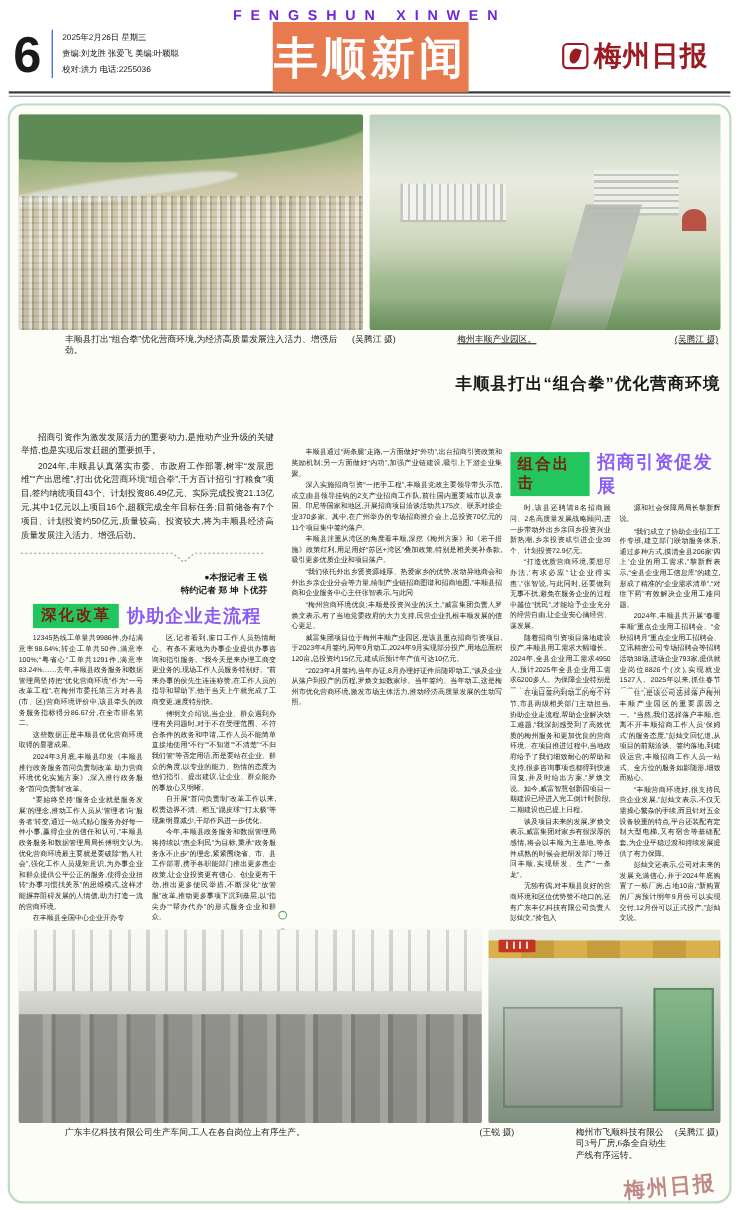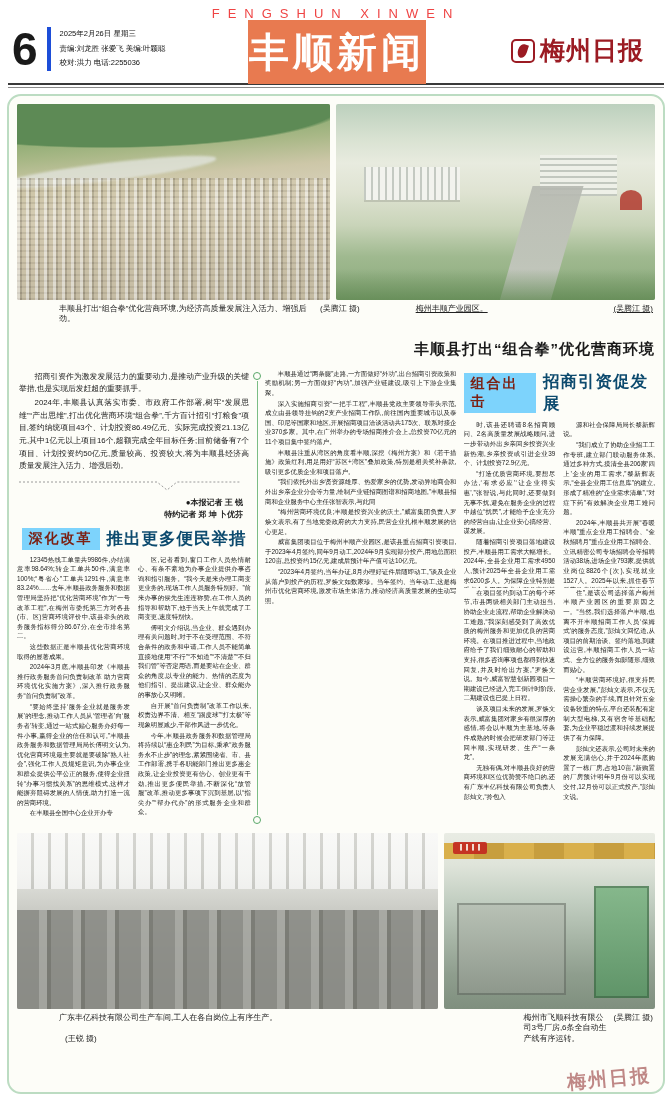--- a/index.html
+++ b/index.html
@@ -2,27 +2,27 @@
 <html><head>
 <meta charset="utf-8">
 <style>
   html,body{margin:0;padding:0;}
   body{
     width:672px;height:1100px;position:relative;overflow:hidden;
     background:#ffffff;font-family:"Liberation Sans",sans-serif;color:#1a1a1a;
   }
   
   .ph-header{position:relative;height:92px;padding-top:6px;box-sizing:border-box;}
-  .masthead-en{text-align:center;color:#ef4444;font-size:13px;font-weight:normal;letter-spacing:8px;}
+  .masthead-en{text-align:center;color:#6d28d9;font-size:13px;font-weight:bold;letter-spacing:8px;}
   .header-rule{position:absolute;left:8px;right:8px;top:83px;border-top:2px solid #3a3a3a;border-bottom:1px solid #8a8a8a;height:2px;}
   .fs-box{position:absolute;left:248px;top:20px;width:178px;height:64px;background:#e87a50;color:#fff;
     display:flex;align-items:center;justify-content:center;font-size:40px;font-weight:900;letter-spacing:4px;z-index:2;}
   .pageno-block{position:absolute;left:12px;top:26px;display:flex;align-items:center;}
   .pageno{font-size:46px;font-weight:bold;line-height:1;margin-right:9px;}
-  .meta{font-size:7.5px;line-height:1.95;color:#111;border-left:4px solid #1d4ed8;padding-left:9px;white-space:nowrap;}
+  .meta{font-size:7.5px;line-height:1.95;color:#111;border-left:1px solid #1d4ed8;padding-left:9px;white-space:nowrap;}
   .logo-block{position:absolute;right:28px;top:34px;display:flex;align-items:center;color:#9b1b23;}
   .logo-icon{width:24px;height:24px;border:2px solid #9b1b23;border-radius:5px;position:relative;margin-right:5px;box-sizing:border-box;}
   .logo-flame{position:absolute;left:5px;top:3px;width:9px;height:14px;background:#9b1b23;border-radius:60% 0 60% 60%;transform:rotate(18deg);}
   .logo-text{font-size:25px;font-weight:bold;font-family:"Liberation Serif",serif;letter-spacing:1px;}
   
   .frame{position:absolute;top:94px;left:7px;right:7px;height:1000px;border:2px solid #bcdcc2;border-radius:14px;
     background:#fdfdf8;padding:8px;box-sizing:border-box;overflow:hidden;}
   
   .photo-row{display:flex;gap:6px;}
   .photo{position:relative;overflow:hidden;border-radius:2px;}
@@ -49,40 +49,40 @@
   .crane-beam{position:absolute;top:6%;left:0;right:0;height:9%;background:repeating-linear-gradient(90deg,#d9b04c 0 30px,#c79e3e 30px 60px);}
   .machine-big{position:absolute;left:6%;bottom:8%;width:52%;height:52%;background:linear-gradient(180deg,#b9c2b6,#8d978b);box-shadow:inset 0 0 0 2px rgba(60,70,60,.35);}
   .machine-green{position:absolute;right:3%;bottom:6%;width:26%;height:64%;background:linear-gradient(180deg,#86b88c,#5f9468);box-shadow:inset 0 0 0 2px rgba(40,70,45,.4);}
   .photo-badge-red{position:absolute;left:4%;top:5%;width:34px;height:12px;background:#c3271f;border-radius:2px;opacity:.9;
     background-image:repeating-linear-gradient(90deg,rgba(255,255,255,.85) 0 2px,rgba(0,0,0,0) 2px 6px);background-size:60% 55%;background-position:55% 50%;background-repeat:no-repeat;}
   
   .cap-row{display:flex;font-size:8px;color:#222;padding:4px 2px 5px;line-height:1.3;}
   .cap-group{display:flex;justify-content:space-between;box-sizing:border-box;margin-left:40px;}
   .cg-l{width:49%;padding-right:10px;}
   .cg-r{flex:1;padding-left:6px;text-decoration:underline;}
-  .cg-bl{width:66%;padding-right:10px;flex-direction:column;}
-  .cg-br{flex:1;padding-left:6px;}
+  .cg-bl{width:66%;padding-right:10px;}
+  .cg-br{flex:1;padding-left:6px;font-family:Liberation Serif, serif;}
   .credit{white-space:nowrap;margin-left:6px;}
   
   .headline-block{text-align:right;padding:10px 0 4px;}
   .kicker{font-size:15px;font-weight:bold;letter-spacing:1px;}
   .main-title{font-size:42px;font-weight:900;letter-spacing:3px;line-height:1.12;margin-top:7px;font-family:"Liberation Sans",sans-serif;}
   
-  .article{display:flex;margin-top:6px;height:460px;}
+  .article{display:flex;margin-top:18px;height:460px;align-items:flex-end;}
   .left-block{width:234px;display:flex;flex-direction:column;}
   .v-divider{width:14px;position:relative;flex:none;}
   .v-divider::before{content:"";position:absolute;left:6px;top:12px;bottom:14px;width:1px;background:#7bbd85;}
   .v-dot{position:absolute;left:2px;width:8px;height:8px;border:1.5px solid #5aa86a;border-radius:50%;background:#fdfdf8;box-sizing:border-box;}
   .v-dot.top{top:3px;} .v-dot.bottom{bottom:5px;}
   .right-block{flex:1;display:flex;gap:7px;min-width:0;}
   .rb-col1{width:126px;flex:none;overflow:hidden;}
   .rb-main{flex:1;min-width:0;display:flex;flex-direction:column;}
   .sec-head{display:flex;align-items:center;justify-content:center;margin:2px 0 5px;flex:none;}
-  .badge{background:#7dd3fc;color:#7c2012;font-weight:900;font-size:14px;padding:2px 7px;letter-spacing:2px;}
-  .sec-title{font-size:16.5px;font-weight:900;letter-spacing:1px;color:#0c4a6e;margin-left:7px;}
+  .badge{background:#22c55e;color:#7c2012;font-weight:900;font-size:14px;padding:2px 7px;letter-spacing:2px;}
+  .sec-title{font-size:16.5px;font-weight:900;letter-spacing:1px;color:#8b5cf6;margin-left:7px;}
   .cols{display:flex;gap:8px;overflow:hidden;}
   .col{flex:1;overflow:hidden;text-align:justify;min-width:0;}
   .para{font-size:6.4px;line-height:1.5;margin:0 0 1px;text-indent:2em;color:#1a1a1a;text-align:justify;}
   .intro{padding:2px 2px 0;}
   .intro .para{font-size:7.8px;line-height:1.62;}
   .s1cols{height:168px;} .s2cols{flex:1;}
   .ls-cols{flex:1;}
   .dotline{margin:4px 0 1px;flex:none;}
   .byline{text-align:right;font-size:8px;line-height:1.55;padding:0 8px 4px 0;font-weight:bold;flex:none;}
   
@@ -154,21 +154,21 @@
         <svg width="226" height="14" xmlns="http://www.w3.org/2000/svg">
           <polyline points="2,4 140,4 150,12 160,4 224,4" fill="none" stroke="#9a9a9a" stroke-width="1" stroke-dasharray="2,2"></polyline>
         </svg>
       </div>
       <div class="byline">
         <div>●本报记者 王 锐</div>
         <div>特约记者 郑 坤 卜优芬</div>
       </div>
       <div class="sec-head">
         <span class="badge">深化改革</span>
-        <span class="sec-title">推出更多便民举措</span>
+        <span class="sec-title">协助企业走流程</span>
       </div>
       <div class="cols ls-cols">
         <div class="col">
             <p class="para">12345热线工单量共9986件,办结满意率98.64%;转企工单共50件,满意率100%;“粤省心”工单共1291件,满意率83.24%……去年,丰顺县政务服务和数据管理局坚持把“优化营商环境”作为“一号改革工程”,在梅州市委托第三方对各县(市、区)营商环境评价中,该县牵头的政务服务指标得分86.67分,在全市排名第二。</p>
             <p class="para">这些数据正是丰顺县优化营商环境取得的显著成果。</p>
             <p class="para">2024年3月底,丰顺县印发《丰顺县推行政务服务首问负责制改革 助力营商环境优化实施方案》,深入推行政务服务“首问负责制”改革。</p>
             <p class="para">“要始终坚持‘服务企业就是服务发展’的理念,推动工作人员从‘管理者’向‘服务者’转变,通过一站式贴心服务办好每一件小事,赢得企业的信任和认可,”丰顺县政务服务和数据管理局局长傅明文认为,优化营商环境最主要就是要破除“熟人社会”,强化工作人员规矩意识,为办事企业和群众提供公平公正的服务,使得企业扭转“办事习惯找关系”的思维模式,这样才能摒弃阻碍发展的人情债,助力打造一流的营商环境。</p>
             <p class="para">在丰顺县全国中心企业开办专</p>
           </div>
         <div class="col">

